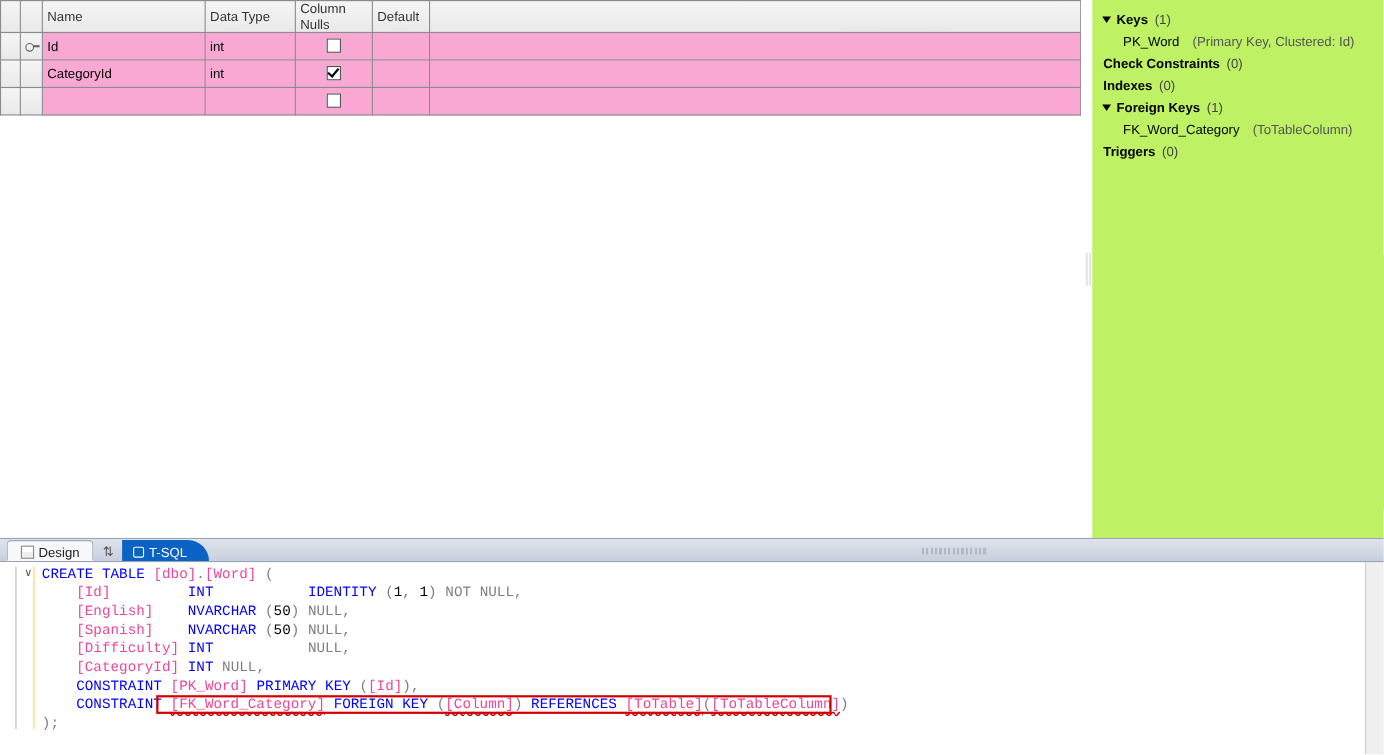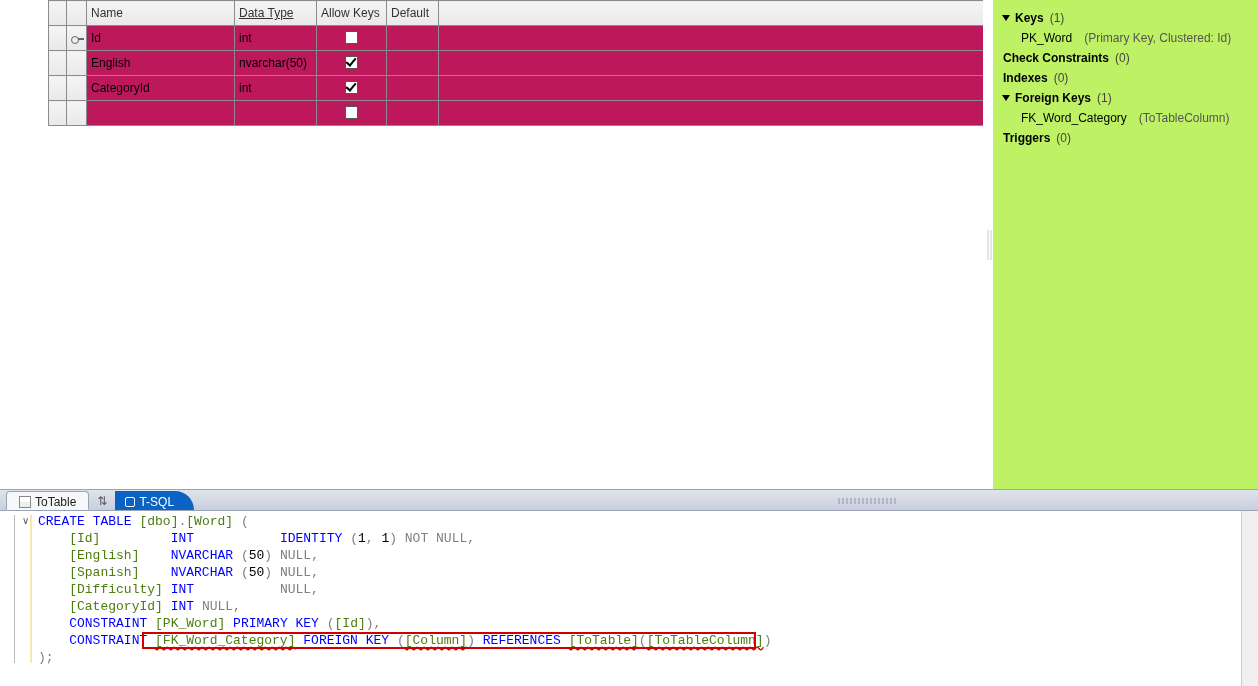--- a/index.html
+++ b/index.html
@@ -62,45 +62,44 @@
     transform: rotate(90deg);
   }
   .side-row strong { font-weight: 700; }
   .side-row .count { color:#444; }
   .side-row .extra { color:#555; margin-left: 6px; text-align: right;}
   
   table.design-grid {
     border-collapse: collapse;
     width: 100%;
     table-layout: fixed;
-    margin-left: 48px;
   }
   .design-grid th, .design-grid td {
     border: 1px solid #8b8b8b;
     height: 25px;
     padding: 0 4px;
     text-align: left;
-    background: #be185d;
+    background: #f9a8d4;
     font-weight: normal;
   }
   .design-grid th {
     background: linear-gradient(#f5f5f5,#e9e9e9);
     color: #333;
   }
   .design-grid td.rowhdr {
     background: linear-gradient(#f5f5f5,#e9e9e9);
     width: 38px;
     text-align: center;
     color:#555;
     font-size:11px;
   }
   .col-corner{width:18px;}
   .col-key{width:20px;}
   .col-name{width:148px;}
-  .col-type{width:82px;text-decoration:underline;}
+  .col-type{width:82px;}
   .col-nulls{width:70px;}
   .col-default{width:52px;}
   .design-grid td.center { text-align:center; }
   .chk {
     display:inline-block;
     width:13px;height:13px;
     border:1px solid #555;
     background:#fff;
     position:relative;
     top:1px;
@@ -235,21 +234,21 @@
     font-size:13px;
     line-height:17px;
     white-space:pre;
     position:relative;
   }
   .kw{color:#0000ff;}
   .typ{color:#0000ff;}
   .pnc{color:#808080;}
   .num{color:#000;}
   .nul{color:#808080;font-family:Liberation Mono, monospace;}
-  .obj{color:#4d7c0f;}
+  .obj{color:#ec4899;}
   .err{ text-decoration: underline wavy #d00000; text-underline-offset:2px;}
   .sql-highlight{
     position:absolute;
     border:2px solid #d00000;
     background:transparent;
     pointer-events:none;
   }
   .vscroll{
     width:17px;
     background:#f0f0f0;
@@ -262,47 +261,38 @@
 <div class="main">
   <div class="upper">
     <div class="grid-area">
       <table class="design-grid">
         <thead>
           <tr>
             <th class="col-corner"></th>
             <th class="col-key"></th>
             <th class="col-name">Name</th>
             <th class="col-type">Data Type</th>
-            <th class="col-nulls">Allow Keys</th>
+            <th class="col-nulls">Column Nulls</th>
             <th class="col-default">Default</th>
             <th></th>
           </tr>
         </thead>
         <tbody id="grid-body">
             <tr>
               <td class="rowhdr"></td>
               <td class="rowhdr"><span class="key-icon"></span></td>
               <td>Id</td>
               <td>int</td>
               <td class="center"><span class="chk"></span></td>
               <td></td>
               <td></td>
             </tr>
             <tr>
               <td class="rowhdr"></td>
               <td class="rowhdr"></td>
-              <td>English</td>
-              <td>nvarchar(50)</td>
-              <td class="center"><span class="chk checked"></span></td>
-              <td></td>
-              <td></td>
-            </tr>
-            <tr>
-              <td class="rowhdr"></td>
-              <td class="rowhdr"></td>
               <td>CategoryId</td>
               <td>int</td>
               <td class="center"><span class="chk checked"></span></td>
               <td></td>
               <td></td>
             </tr>
             <tr>
               <td class="rowhdr"></td>
               <td class="rowhdr"></td>
               <td></td>
@@ -345,21 +335,21 @@
       <div class="side-row">
         <strong>Triggers</strong>
         <span class="count">(0)</span>
       </div>
     </div>
   </div>
 
   <div class="tabstrip">
     <div class="tab design">
       <span class="icon"></span>
-      <span>ToTable</span>
+      <span>Design</span>
     </div>
     <div class="tab swap">
       <span>⇅</span>
     </div>
     <div class="tab tsql">
       <span class="icon"></span>
       <span>T-SQL</span>
     </div>
     <div class="split-h"></div>
   </div>

